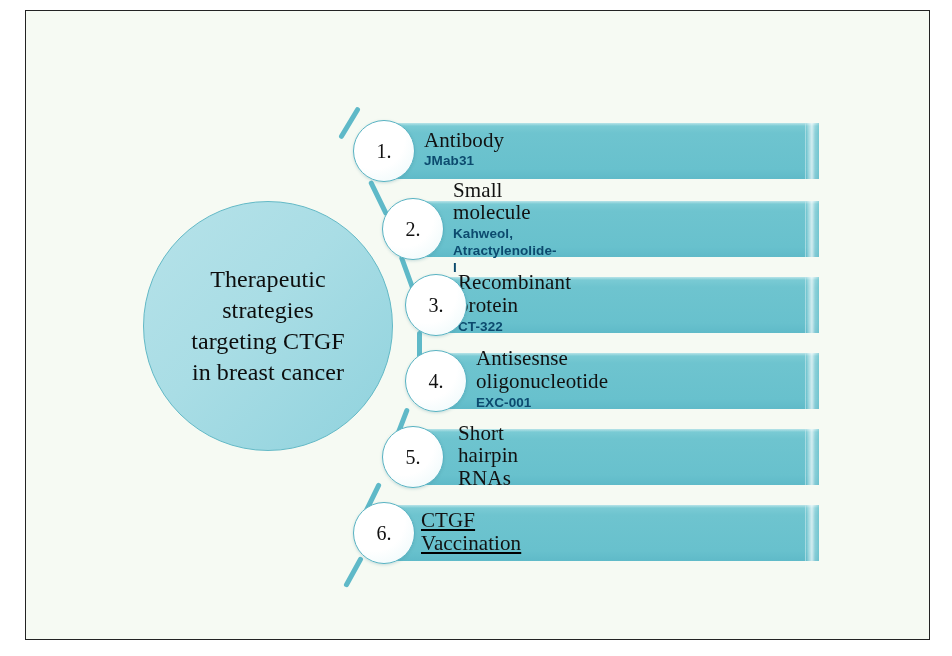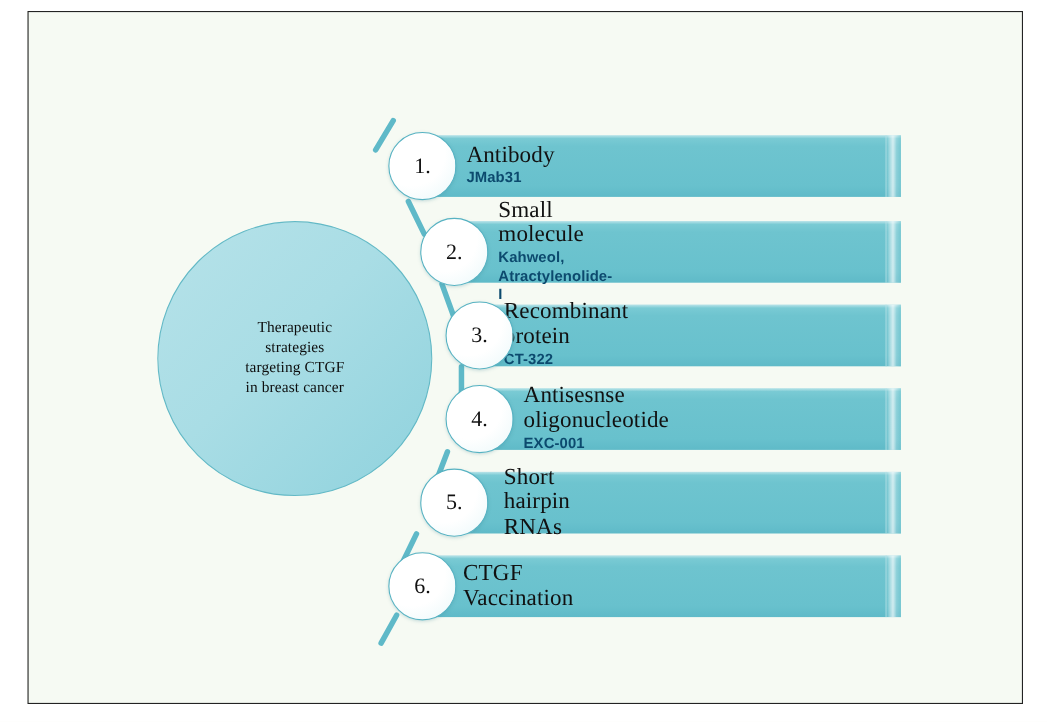--- a/index.html
+++ b/index.html
@@ -37,21 +37,21 @@
     background: linear-gradient(135deg, #b6e2e9 0%, #a9dde5 45%, #8fd2dd 100%);
     border: 1.4px solid #63b9c6;
     box-sizing: border-box;
     display: flex;
     align-items: center;
     justify-content: center;
     text-align: center;
   }
   #center-circle-label {
     font-family: "Liberation Serif", serif;
-    font-size: 14px;
+    font-size: 24px;
     line-height: 1.30;
     color: #0d0d0d;
     white-space: pre-line;
     letter-spacing: .1px;
   }
 
   
   .row {
     position: absolute;
     height: 56px;
@@ -218,18 +218,18 @@
     <div class="bar-text" style="left:432px;">
       <div class="bar-title">Short hairpin RNAs</div>
     </div>
   </div>
 
   <div class="row no-sub" style="top:494px; left:0;">
     <div class="bar" style="left:370px; width:423px;"></div>
     <div class="badge" style="left:327px; top:-3px;">
       <span class="badge-num">6.</span>
     </div>
-    <div class="bar-text" style="left:395px;">
+    <div class="bar-text" style="left:395px;text-decoration:underline;">
       <div class="bar-title">CTGF Vaccination</div>
     </div>
   </div>
 
 </div>
 
 </body></html>

